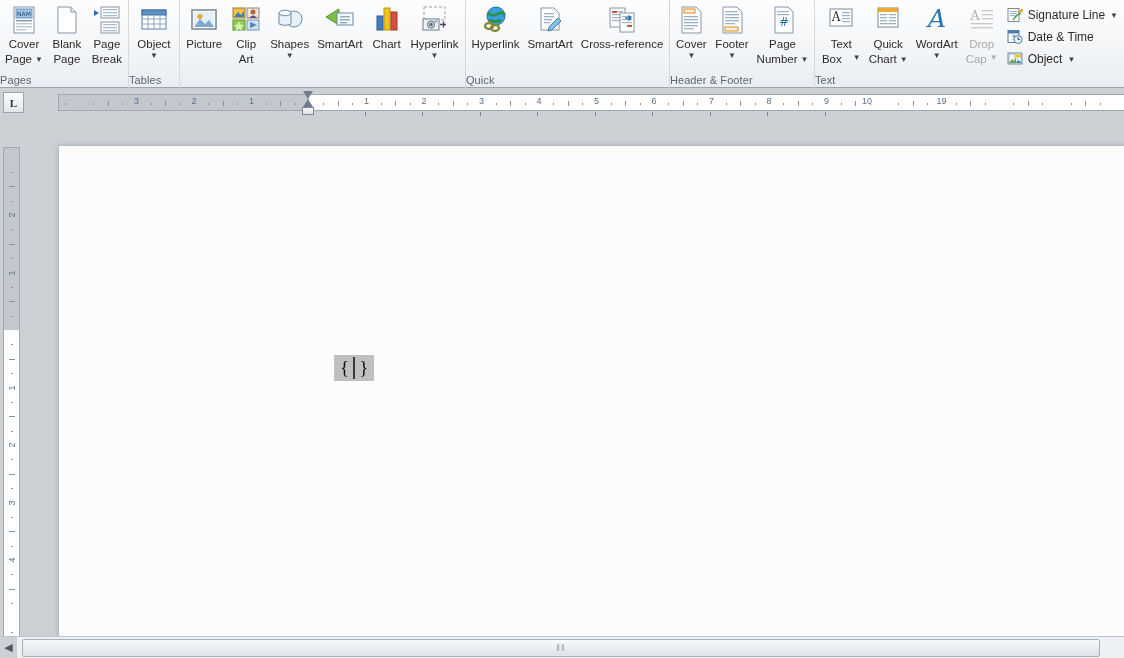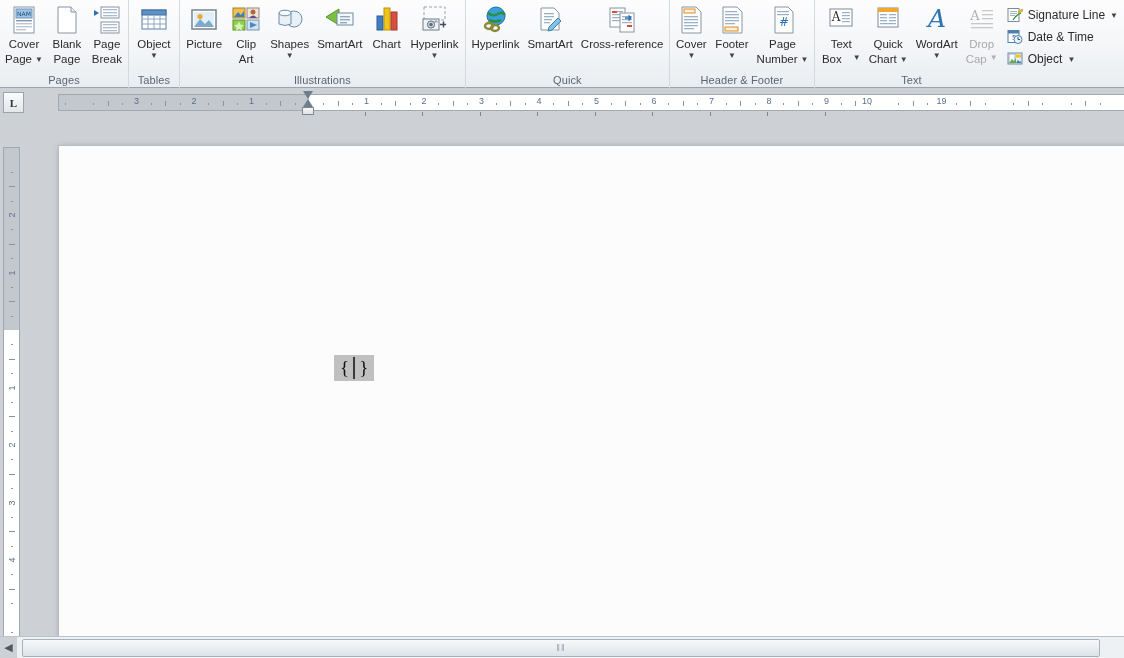--- a/index.html
+++ b/index.html
@@ -14,21 +14,21 @@
     position:absolute; left:0; top:0; width:1124px; height:88px;
     background:linear-gradient(to bottom,#fdfdfe 0%,#f4f6f8 52%,#e9edf1 100%);
     border-bottom:1px solid #9aa4ad;
     display:flex; align-items:stretch;
   }
   .group{ position:relative; height:88px; display:flex; flex-direction:column;
           align-items:center; justify-content:flex-start; padding:0 3px; }
   .group + .group{ border-left:1px solid #d4d9de; }
   .group .items{ display:flex; align-items:flex-start; height:70px; padding-top:2px;}
   .group .gtitle{
-    position:absolute; bottom:2px; left:0; right:0; text-align:center;
+    position:absolute; bottom:2px; left:0; right:0; text-align:left;
     font-size:11px; color:#5a6672; letter-spacing:.1px;
   }
   .btn{
     display:flex; flex-direction:column; align-items:center;
     padding:2px 4px 0 4px; min-width:40px; cursor:default;
   }
   .btn .lbl{
     font-size:11.5px; color:#2b2b2b; line-height:12.5px; text-align:center;
     margin-top:2px; white-space:nowrap;
   }
@@ -302,21 +302,20 @@
             <circle cx="13" cy="20.5" r="3.6" fill="#cfd8e0" stroke="#5f6e7e"></circle>
             <circle cx="13" cy="20.5" r="1.8" fill="#5d6d7e"></circle>
             <rect x="16.5" y="16.5" width="3" height="2" fill="#93a1b0"></rect>
             <path d="M22 20.5 h6 M25.5 17.5 v6" stroke="#3f4b58" stroke-width="1.4"></path>
           </svg>
         </span>
         <span class="lbl">Hyperlink</span>
         <span class="caret">▼</span>
       </div>
     </div>
-    <div class="gtitle">Illustrations</div>
   </div>
 
   <div class="group" style="width:204px">
     <div class="items">
       <div class="btn">
         <span class="ico">
           <svg width="32" height="32" viewBox="0 0 32 32">
             <circle cx="17" cy="12" r="9" fill="#3aa0dd" stroke="#1f6fa5"></circle>
             <path d="M9 9 q5 4 10 1 q4-3 7 1" stroke="#2f8f3d" stroke-width="2.6" fill="none"></path>
             <path d="M10 16 q6 3 12 0" stroke="#2f8f3d" stroke-width="2.6" fill="none"></path>

